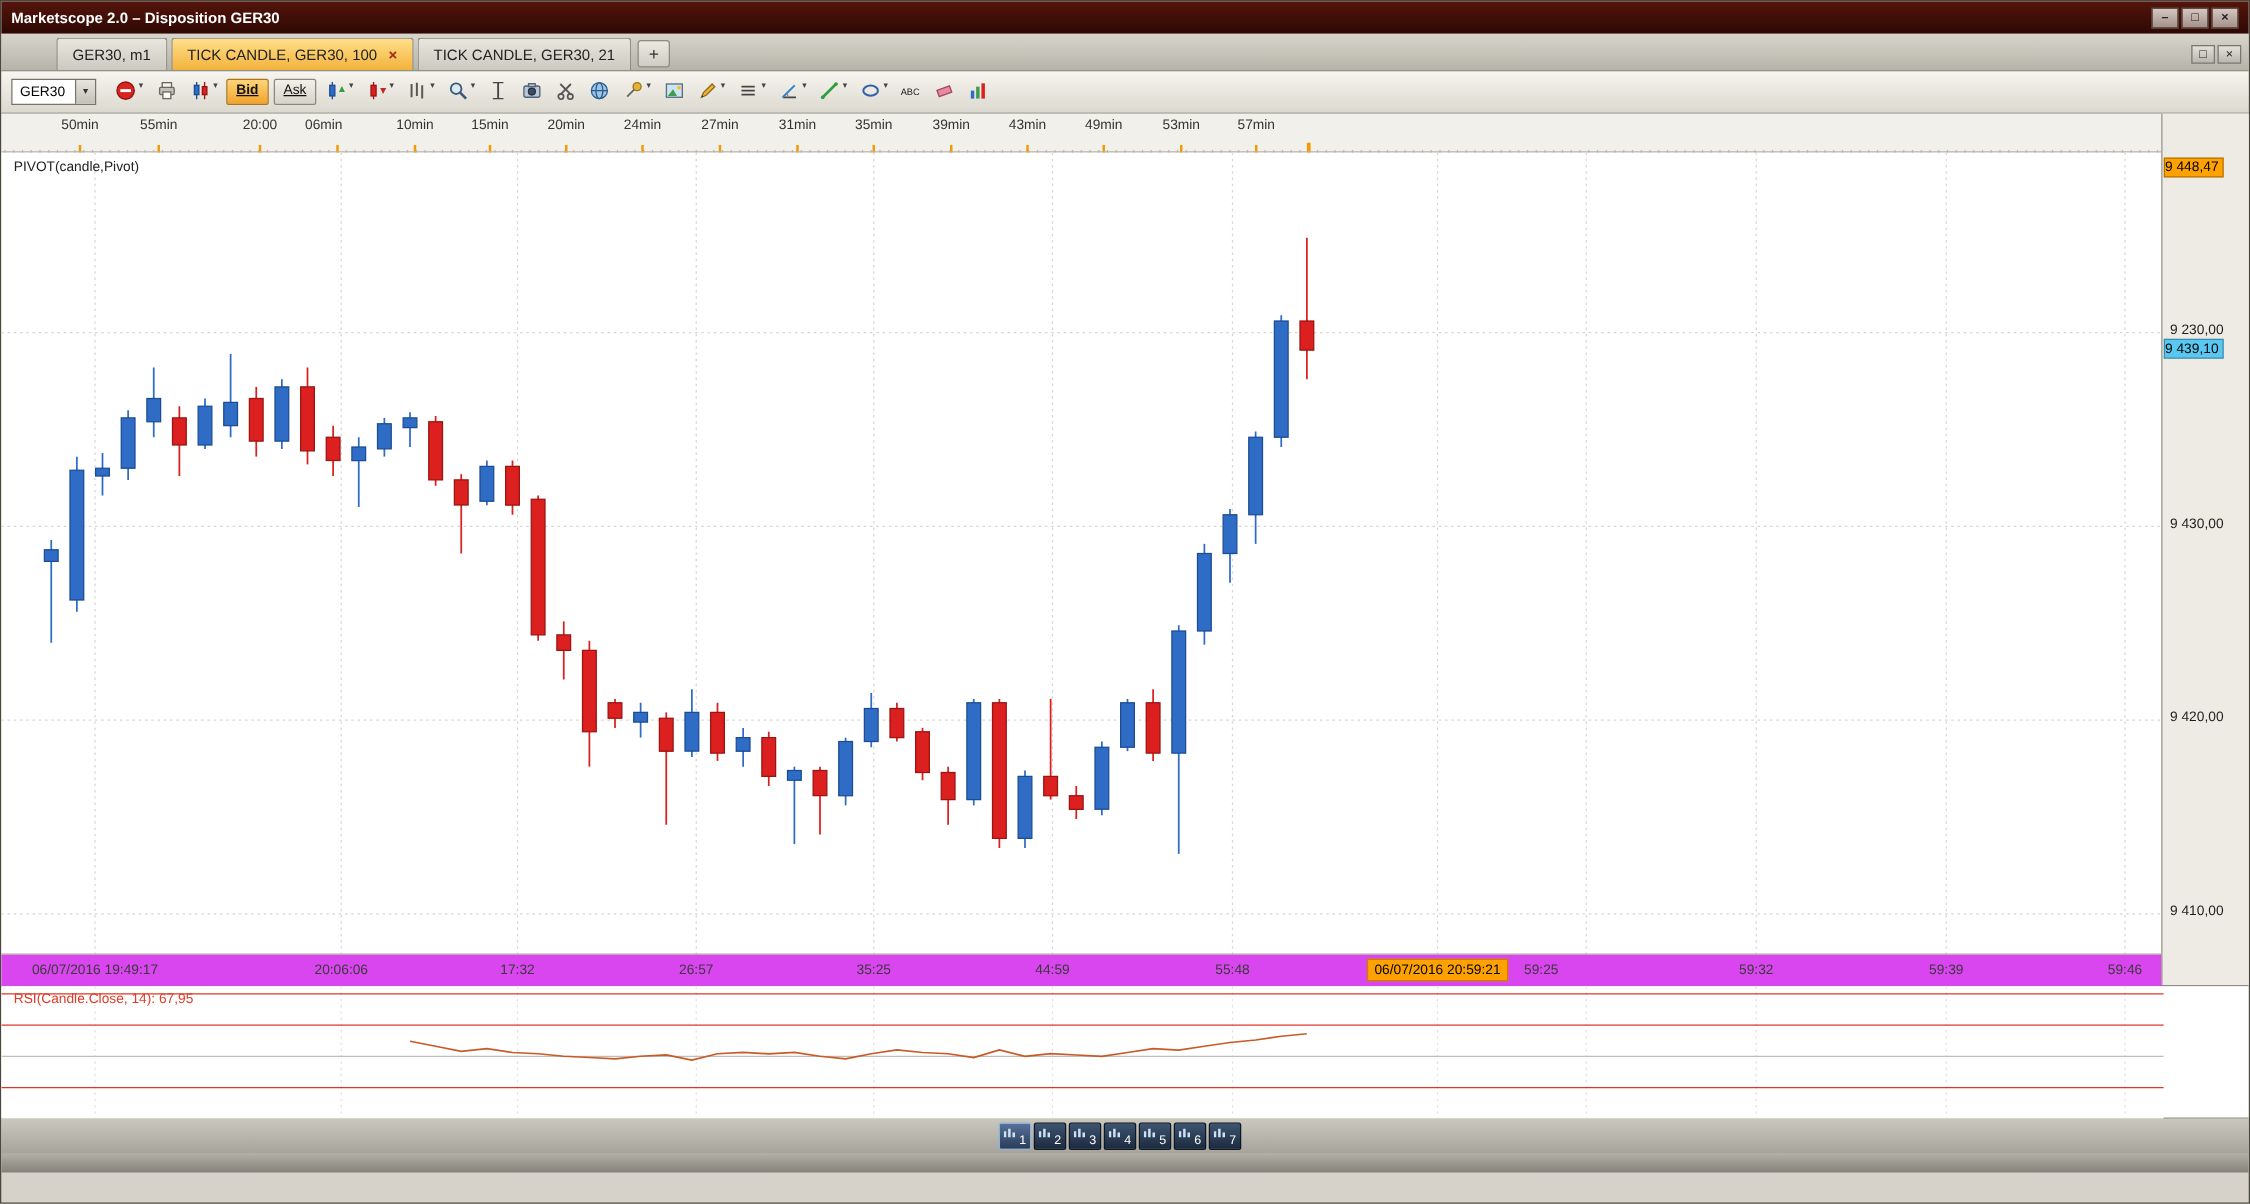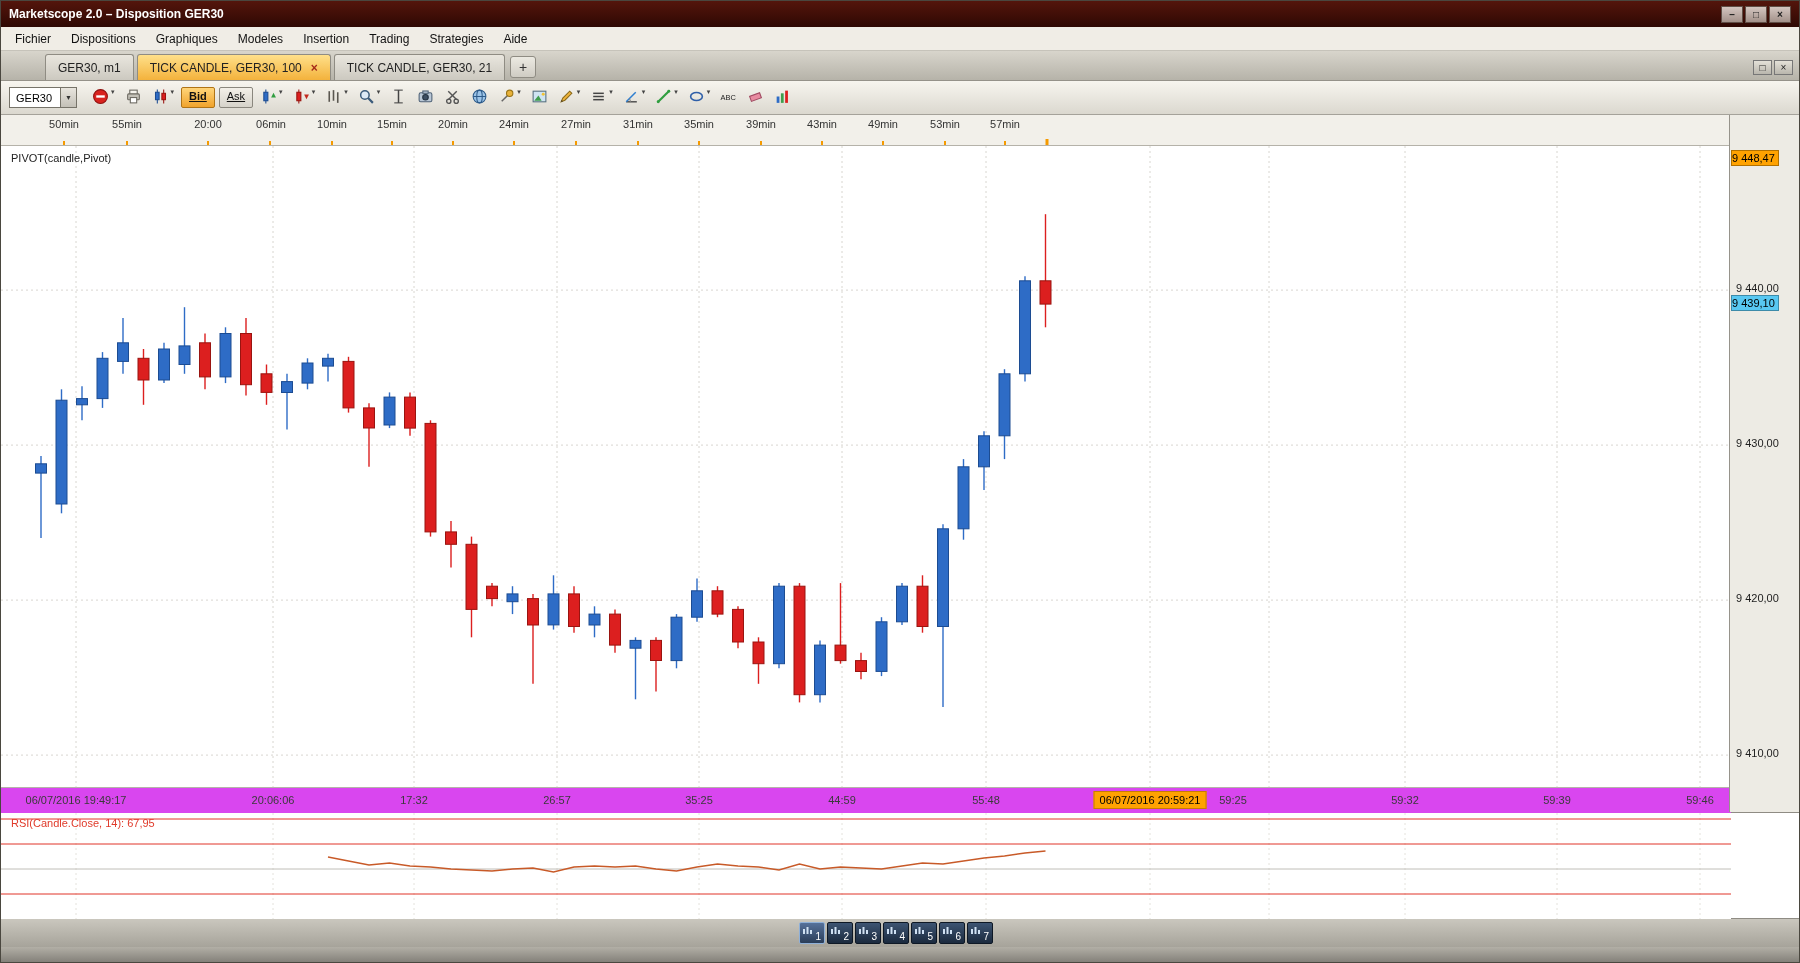--- a/index.html
+++ b/index.html
@@ -71,30 +71,20 @@
 
   <div class="titlebar">
     <span>Marketscope 2.0 – Disposition GER30</span>
     <div class="win-controls">
       <div class="win-btn">–</div>
       <div class="win-btn">□</div>
       <div class="win-btn">×</div>
     </div>
   </div>
 
-  <div class="menubar">
-      <div class="menu-item">Fichier</div>
-      <div class="menu-item">Dispositions</div>
-      <div class="menu-item">Graphiques</div>
-      <div class="menu-item">Modeles</div>
-      <div class="menu-item">Insertion</div>
-      <div class="menu-item">Trading</div>
-      <div class="menu-item">Strategies</div>
-      <div class="menu-item">Aide</div>
-    </div>
 
   <div class="tabbar">
     <div class="tabs">
         <div class="tab">
           <span>GER30, m1</span>
         </div>
         <div class="tab active">
           <span>TICK CANDLE, GER30, 100</span>
           <span class="tab-close">×</span>
         </div>
@@ -269,21 +259,21 @@
           </svg>
         </div>
       </div>
   </div>
 
   <div class="chart-region">
     <div class="top-axis">
         <div class="taxis-label" style="left: 63px;">50min</div>
         <div class="taxis-label" style="left: 126px;">55min</div>
         <div class="taxis-label" style="left: 207px;">20:00</div>
-        <div class="taxis-label" style="left: 270px;">06min</div>
+        <div class="taxis-label" style="left: 258px;">06min</div>
         <div class="taxis-label" style="left: 331px;">10min</div>
         <div class="taxis-label" style="left: 391px;">15min</div>
         <div class="taxis-label" style="left: 452px;">20min</div>
         <div class="taxis-label" style="left: 513px;">24min</div>
         <div class="taxis-label" style="left: 575px;">27min</div>
         <div class="taxis-label" style="left: 637px;">31min</div>
         <div class="taxis-label" style="left: 698px;">35min</div>
         <div class="taxis-label" style="left: 760px;">39min</div>
         <div class="taxis-label" style="left: 821px;">43min</div>
         <div class="taxis-label" style="left: 882px;">49min</div>
@@ -684,21 +674,21 @@
         <div class="baxis-label" style="left: 698px;">35:25</div>
         <div class="baxis-label" style="left: 841px;">44:59</div>
         <div class="baxis-label" style="left: 985px;">55:48</div>
         <div class="baxis-label badge" style="left: 1149px;">06/07/2016 20:59:21</div>
         <div class="baxis-label" style="left: 1232px;">59:25</div>
         <div class="baxis-label" style="left: 1404px;">59:32</div>
         <div class="baxis-label" style="left: 1556px;">59:39</div>
         <div class="baxis-label" style="left: 1699px;">59:46</div>
       </div>
     <div class="axis-col">
-        <div class="paxis-label" style="top: 167.15px;">9 440,00</div>
+        <div class="paxis-label" style="top: 167.15px;">9 230,00</div>
         <div class="paxis-label" style="top: 322.15px;">9 430,00</div>
         <div class="paxis-label" style="top: 477.15px;">9 420,00</div>
         <div class="paxis-label" style="top: 632.15px;">9 410,00</div>
         <div class="paxis-badge" style="top: 34.865px; background: rgb(255, 162, 0);">9 448,47</div>
         <div class="paxis-badge" style="top: 180.1px; background: rgb(88, 200, 242);">9 439,10</div>
       </div>
   </div>
 
   <div class="rsi-region">
     <div class="rsi-plot"><svg width="1730" height="106">

